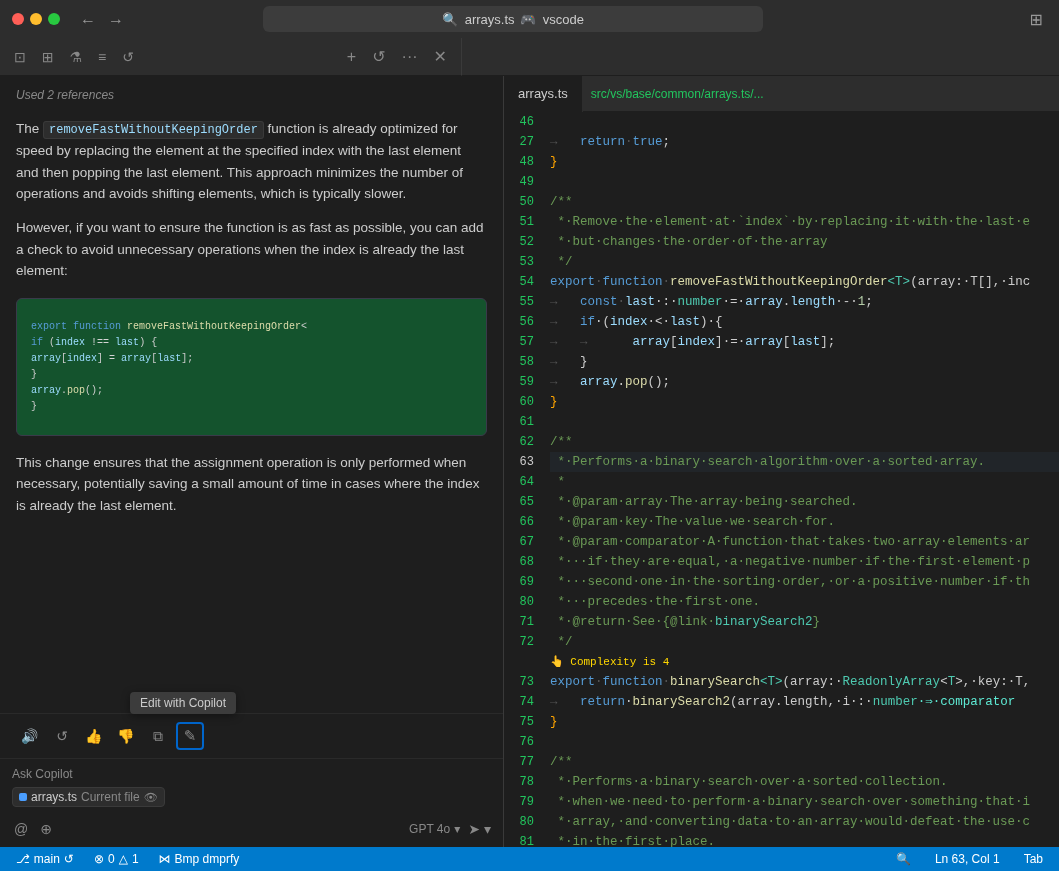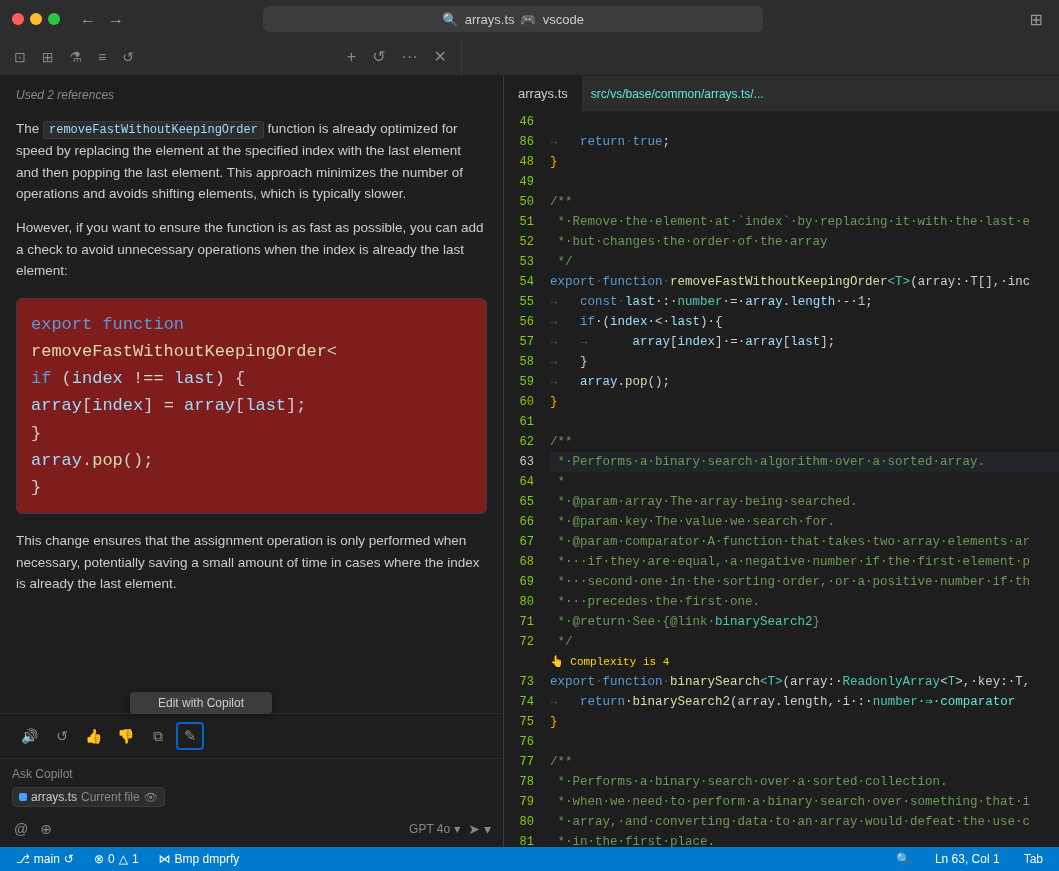--- a/index.html
+++ b/index.html
@@ -153,26 +153,26 @@
       background: #2d2d2d;
       color: #9cdcfe;
       font-family: 'Menlo', 'Monaco', 'Courier New', monospace;
       font-size: 12px;
       padding: 1px 5px;
       border-radius: 3px;
       border: 1px solid #3a3a3a;
     }
 
     .code-block {
-      background: #7f1d1d;
+      background: #14532d;
       border: 1px solid #3a3a4a;
       border-radius: 6px;
-      padding: 12px 14px;
+      padding: 20px 14px;
       font-family: 'Menlo', 'Monaco', 'Courier New', monospace;
-      font-size: 17px;
+      font-size: 10px;
       line-height: 1.6;
       overflow-x: auto;
       margin: 4px 0;
     }
 
     .code-block::-webkit-scrollbar { height: 4px; }
     .code-block::-webkit-scrollbar-thumb { background: #555; }
 
     
     .c-keyword { color: #569cd6; }
@@ -212,21 +212,21 @@
       border-radius: 4px;
     }
 
     .tooltip-popup {
       position: absolute;
       bottom: 44px;
       left: 130px;
       background: #3c3c3c;
       color: #ccc;
       font-size: 12px;
-      padding: 4px 28px;
+      padding: 4px 10px;
       border-radius: 4px;
       white-space: nowrap;
       pointer-events: none;
       box-shadow: 0 2px 8px rgba(0,0,0,0.4);
     }
 
     
     .ask-copilot-section {
       border-top: 1px solid #2a2a2a;
       padding: 8px 12px;
@@ -327,21 +327,21 @@
       padding: 0 14px;
       font-size: 13px;
       color: #ccc;
       background: #1e1e1e;
       border-right: 1px solid #2d2d2d;
       cursor: pointer;
     }
 
     .editor-tab-path {
       font-size: 12px;
-      color: #5eead4;
+      color: #22c55e;
       padding: 0 8px;
     }
 
     .code-content {
       flex: 1;
       overflow: auto;
       padding: 0;
       font-family: 'Menlo', 'Monaco', 'Courier New', monospace;
       font-size: 13px;
       line-height: 1.5;
@@ -361,21 +361,21 @@
       display: table-row;
     }
 
     .line-num {
       display: table-cell;
       width: 46px;
       min-width: 46px;
       text-align: right;
       padding-right: 16px;
       padding-left: 8px;
-      color: #84cc16;
+      color: #22c55e;
       user-select: none;
       font-size: 12px;
       line-height: 20px;
     }
 
     .line-num.active { color: #ccc; }
 
     .line-content {
       display: table-cell;
       white-space: pre;
@@ -558,21 +558,21 @@
 
     <div class="code-content">
       <div class="code-lines">
 
         <div class="code-line">
           <span class="line-num">46</span>
           <span class="line-content">&nbsp;</span>
         </div>
 
         <div class="code-line">
-          <span class="line-num">86</span>
+          <span class="line-num">27</span>
           <span class="line-content"><span style="color:#555">→</span>&nbsp;&nbsp;&nbsp;<span class="c-keyword">return</span><span style="color:#555">·</span><span style="color:#569cd6">true</span><span class="c-punct">;</span></span>
         </div>
 
         <div class="code-line">
           <span class="line-num">48</span>
           <span class="line-content"><span style="color:#ffa500">}</span></span>
         </div>
 
         <div class="code-line">
           <span class="line-num">49</span>

